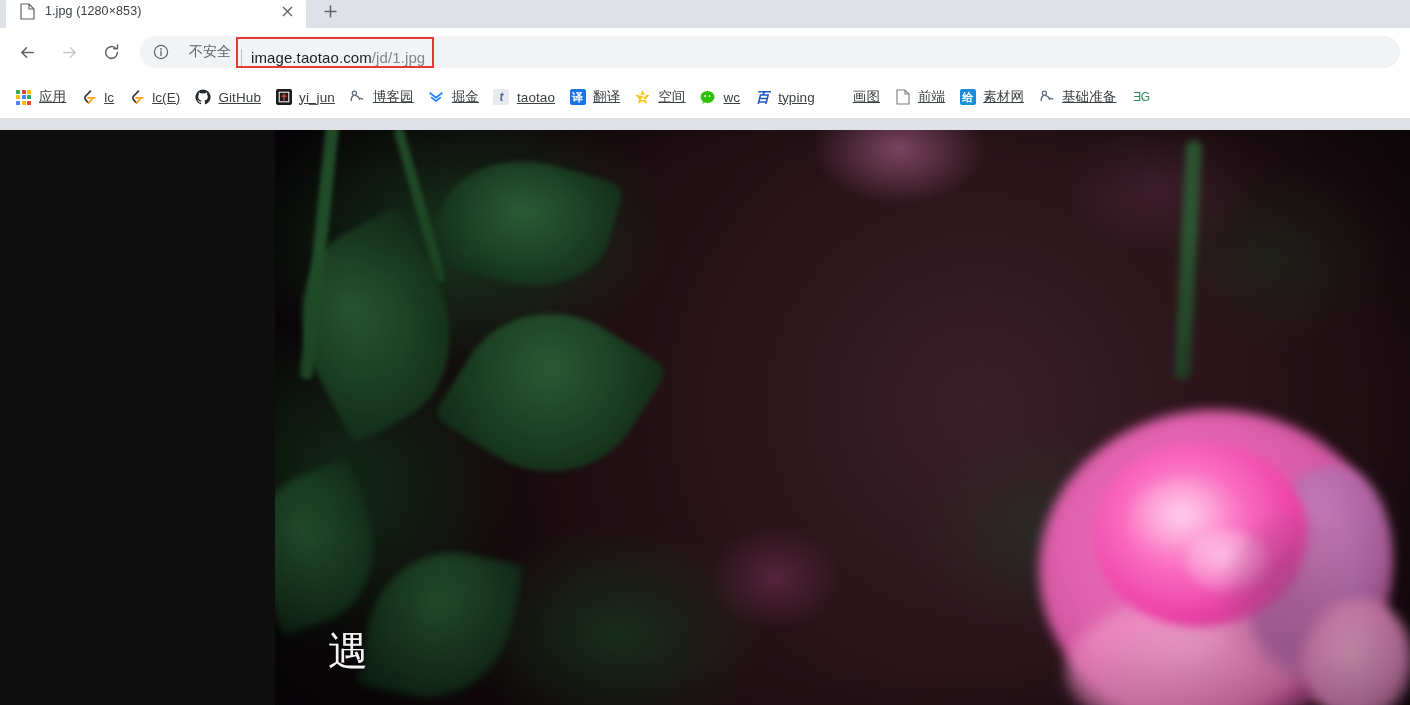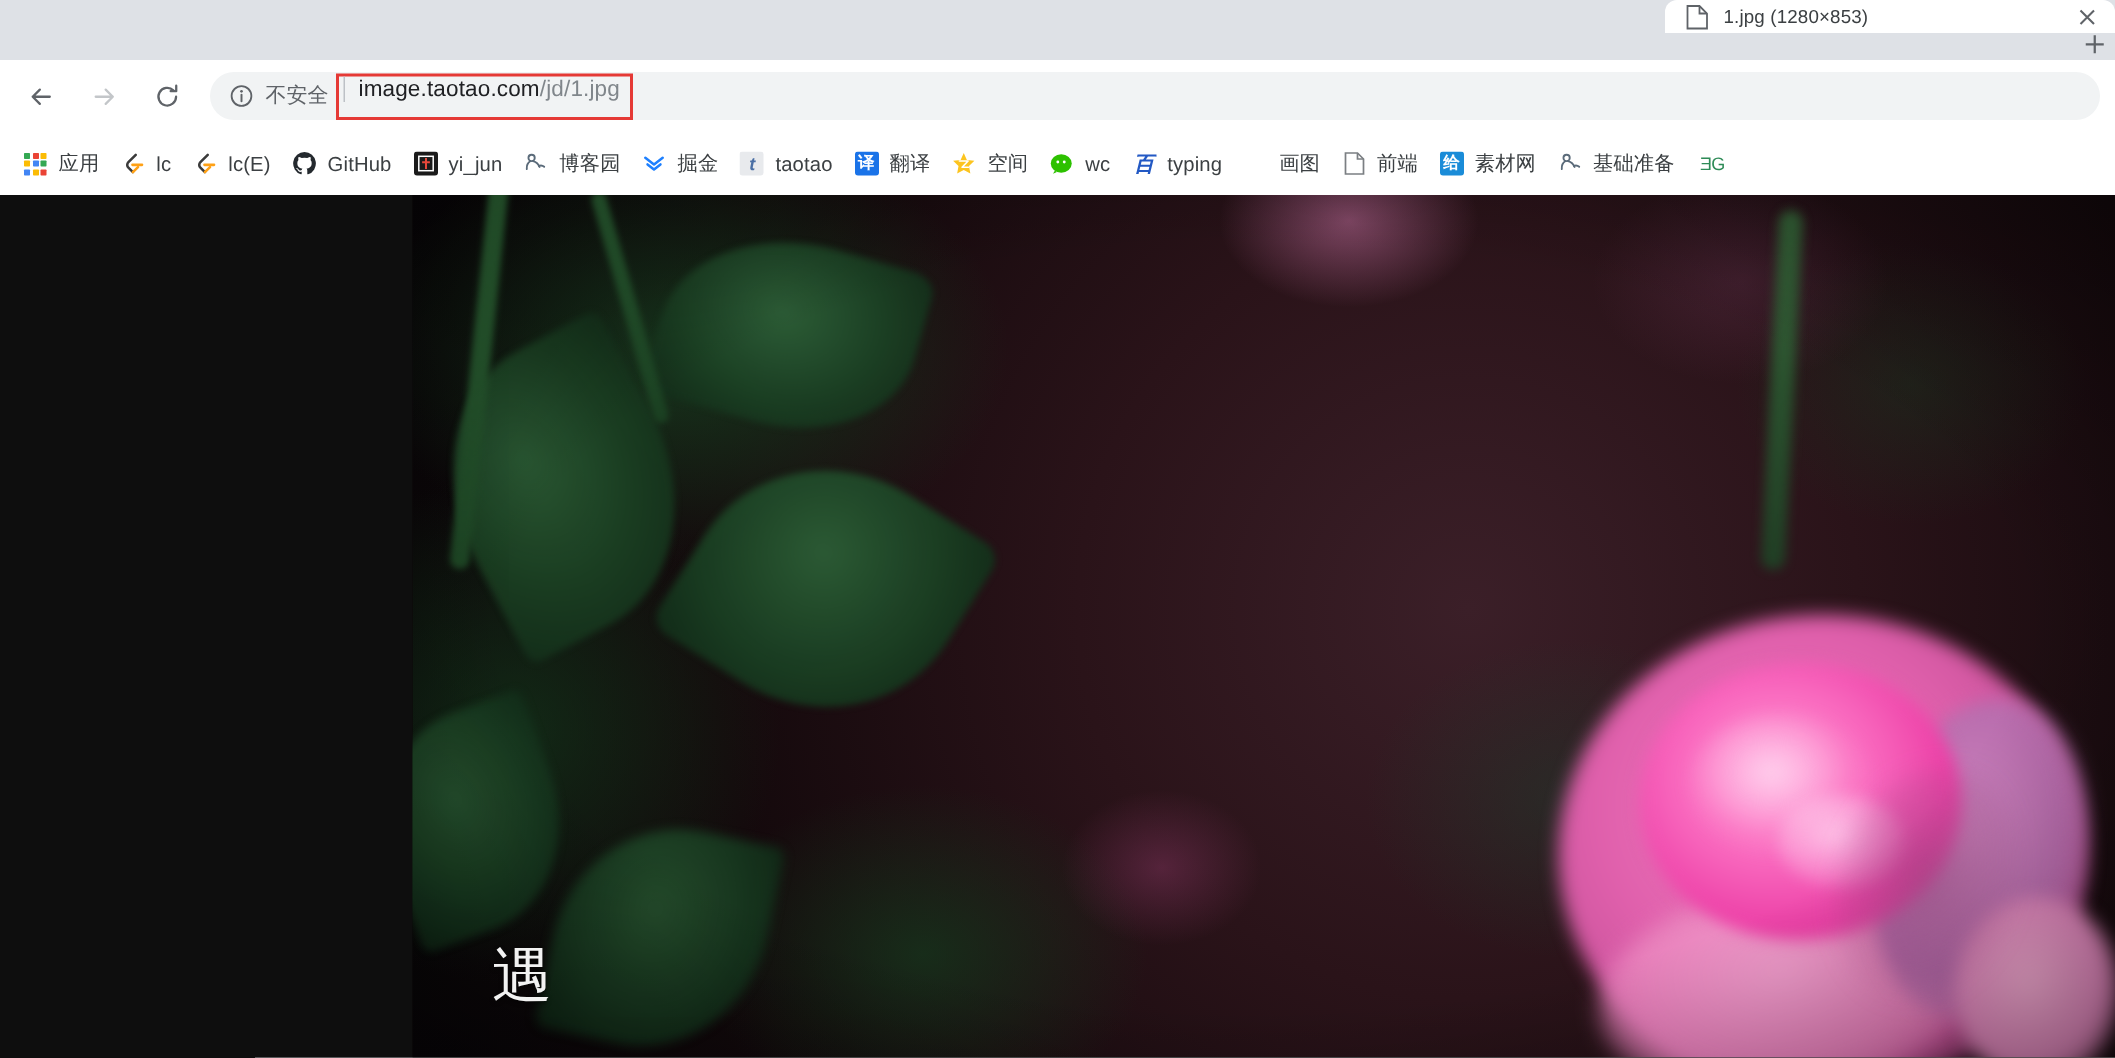--- a/index.html
+++ b/index.html
@@ -5,21 +5,21 @@
   html,body{margin:0;padding:0;}
   body{
     width:1410px;height:705px;overflow:hidden;
     font-family:"Liberation Sans","DejaVu Sans",sans-serif;
     background:#dee1e6;
     -webkit-font-smoothing:antialiased;
   }
   .browser{width:1410px;height:705px;position:relative;overflow:hidden;}
 
   
-  .tabstrip{height:40px;background:#dee1e6;position:relative;display:flex;align-items:flex-end;flex-direction:column;}
+  .tabstrip{height:28px;background:#dee1e6;position:relative;display:flex;align-items:flex-end;}
   .tab{
     position:relative;width:300px;height:34px;background:#ffffff;
     border-radius:8px 8px 0 0;display:flex;align-items:center;
     margin-left:6px;padding:0 8px 0 12px;box-sizing:border-box;
   }
   .tab-favicon{width:18px;height:18px;flex:0 0 18px;display:flex;align-items:center;justify-content:center;}
   .tab-title{
     flex:1;font-size:12.5px;color:#3c4043;margin-left:9px;
     white-space:nowrap;overflow:hidden;text-overflow:ellipsis;letter-spacing:.1px;
   }
@@ -41,45 +41,45 @@
   .navbtn{
     width:34px;height:34px;margin:0 4px;border-radius:50%;
     display:flex;align-items:center;justify-content:center;flex:0 0 34px;
   }
   .omnibox{
     flex:1;height:32px;background:#f1f3f4;border-radius:16px;
     display:flex;align-items:center;margin-left:8px;position:relative;
     padding-left:12px;box-sizing:border-box;
   }
   .sec-icon{width:18px;height:18px;flex:0 0 18px;display:flex;align-items:center;justify-content:center;}
-  .sec-text{font-size:14px;color:#5f6368;margin-left:7px;white-space:nowrap;}
+  .sec-text{font-size:14px;color:#5f6368;margin-left:19px;white-space:nowrap;}
   .url-wrap{
     margin-left:5px;border:2px solid #e53935;height:31px;
-    display:flex;align-items:flex-start;padding:0 7px 0 3px;box-sizing:border-box;
+    display:flex;align-items:flex-end;padding:0 7px 0 3px;box-sizing:border-box;
   }
   .url-divider{width:1px;height:17px;background:#bdc1c6;margin-right:9px;}
   .url-text{font-size:15px;color:#202124;white-space:nowrap;letter-spacing:.1px;}
   .url-text .dim{color:#80868b;}
   .omnibox-tail{flex:1;}
 
   
   .bookmarks{
     height:42px;background:#ffffff;display:flex;align-items:center;
     padding-left:8px;box-sizing:border-box;overflow:hidden;white-space:nowrap;
   }
   .bm{
     display:flex;align-items:center;height:26px;border-radius:4px;
     padding:0 7px;flex:0 0 auto;
   }
   .bm-ico{
     width:17px;height:17px;flex:0 0 17px;display:flex;align-items:center;
     justify-content:center;font-size:11px;line-height:1;overflow:hidden;
   }
   .bm-label{
-    font-size:13.5px;color:#3c4043;margin-left:7px;white-space:nowrap;letter-spacing:.1px;
+    font-size:13.5px;color:#3c4043;margin-left:7px;white-space:nowrap;letter-spacing:.1px;text-decoration:underline;
   }
 
   
   .chip{width:16px;height:16px;border-radius:2px;display:flex;align-items:center;
         justify-content:center;font-size:10.5px;font-weight:bold;color:#fff;line-height:1;}
   .grid-ico{width:15px;height:15px;display:grid;grid-template-columns:repeat(3,1fr);
             grid-template-rows:repeat(3,1fr);gap:1.5px;}
   .grid-ico i{display:block;border-radius:.5px;}
 
   

